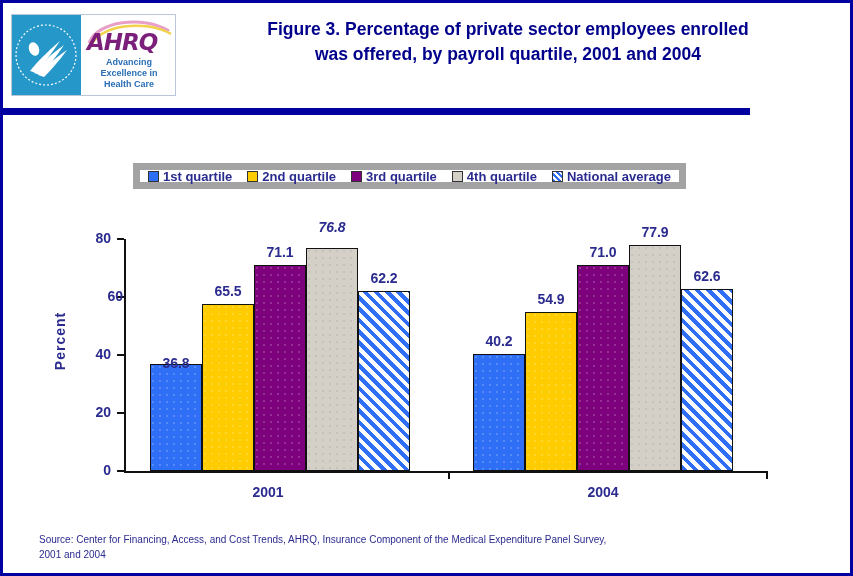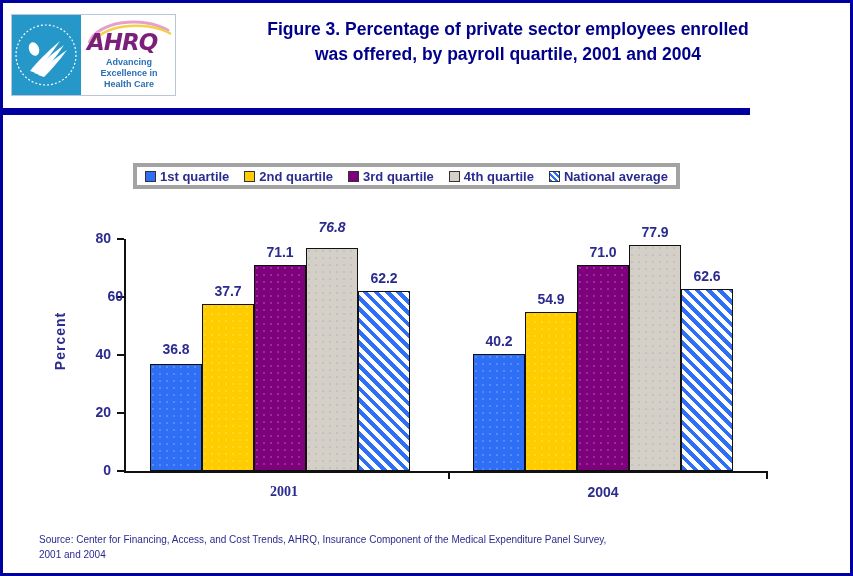--- a/index.html
+++ b/index.html
@@ -96,21 +96,21 @@
     height: 7px;
     background: #0000a0;
   }
 
   
   #legend {
     position: absolute;
     left: 130px;
     top: 160px;
     height: 26px;
-    border: 4px solid #a3a3a3;
+    border: 7px solid #a3a3a3;
     background: #ffffff;
     display: flex;
     align-items: center;
     padding: 0 8px;
     box-sizing: border-box;
   }
   .legend-item {
     display: flex;
     align-items: center;
     margin-right: 15px;
@@ -327,30 +327,30 @@
       <div class="ytick-label" style="left: 68px; top: 401px;">20</div>
       <div class="ytick-mark" style="top: 351px;"></div>
       <div class="ytick-label" style="left: 68px; top: 343px;">40</div>
       <div class="ytick-mark" style="top: 293px;"></div>
       <div class="ytick-label" style="left: 80px; top: 285px;">60</div>
       <div class="ytick-mark" style="top: 235px;"></div>
       <div class="ytick-label" style="left: 68px; top: 227px;">80</div>
       <div class="group-sep" style="left: 445px;"></div>
       <div class="group-sep" style="left: 763px;"></div>
       <div class="bar bar-blue bar-speckle" style="left:147px; top:361.28000000000003px; width:52px; height:106.71999999999998px;background:#2e6ff5;"></div>
-      <div class="bar-label" style="left: 143px; top: 338px; text-align: center;">36.8</div>
+      <div class="bar-label" style="left: 143px; top: 352px; text-align: center;">36.8</div>
       <div class="bar bar-gold bar-speckle" style="left:199px; top:300.96000000000004px; width:52px; height:167.04px;background:#ffcc00;"></div>
-      <div class="bar-label" style="left: 195px; top: 279.96px;">37.7</div>
+      <div class="bar-label" style="left: 195px; top: 279.96px;">65.5</div>
       <div class="bar bar-purple bar-speckle" style="left:251px; top:261.81000000000006px; width:52px; height:206.18999999999997px;background:#7d007d;"></div>
       <div class="bar-label" style="left: 247px; top: 240.81px;">71.1</div>
       <div class="bar bar-gray bar-speckle" style="left:303px; top:245.28px; width:52px; height:222.72px;background:#d4d0c8;"></div>
       <div class="bar-label" style="left: 299px; top: 216px; font-style: italic;">76.8</div>
       <div class="bar bar-hatch" style="left:355px; top:287.62px; width:52px; height:180.38px;background:repeating-linear-gradient(45deg,#2e6ff5 0px,#2e6ff5 4px,#ffffff 4px,#ffffff 8px);"></div>
       <div class="bar-label" style="left: 351px; top: 266.62px;">62.2</div>
-      <div class="group-label" style="left: 221px; font-family: Liberation Serif, serif;">2001</div>
+      <div class="group-label" style="left: 205px;">2001</div>
       <div class="bar bar-blue bar-speckle" style="left:470px; top:351.42px; width:52px; height:116.58px;background:#2e6ff5;"></div>
       <div class="bar-label" style="left: 466px; top: 330.42px;">40.2</div>
       <div class="bar bar-gold bar-speckle" style="left:522px; top:308.79px; width:52px; height:159.20999999999998px;background:#ffcc00;"></div>
       <div class="bar-label" style="left: 518px; top: 287.79px;">54.9</div>
       <div class="bar bar-purple bar-speckle" style="left:574px; top:262.1px; width:52px; height:205.9px;background:#7d007d;"></div>
       <div class="bar-label" style="left: 570px; top: 241.1px;">71.0</div>
       <div class="bar bar-gray bar-speckle" style="left:626px; top:242.09px; width:52px; height:225.91px;background:#d4d0c8;"></div>
       <div class="bar-label" style="left: 622px; top: 221.09px;">77.9</div>
       <div class="bar bar-hatch" style="left:678px; top:286.46000000000004px; width:52px; height:181.54px;background:repeating-linear-gradient(45deg,#2e6ff5 0px,#2e6ff5 4px,#ffffff 4px,#ffffff 8px);"></div>
       <div class="bar-label" style="left: 674px; top: 265.46px;">62.6</div>

